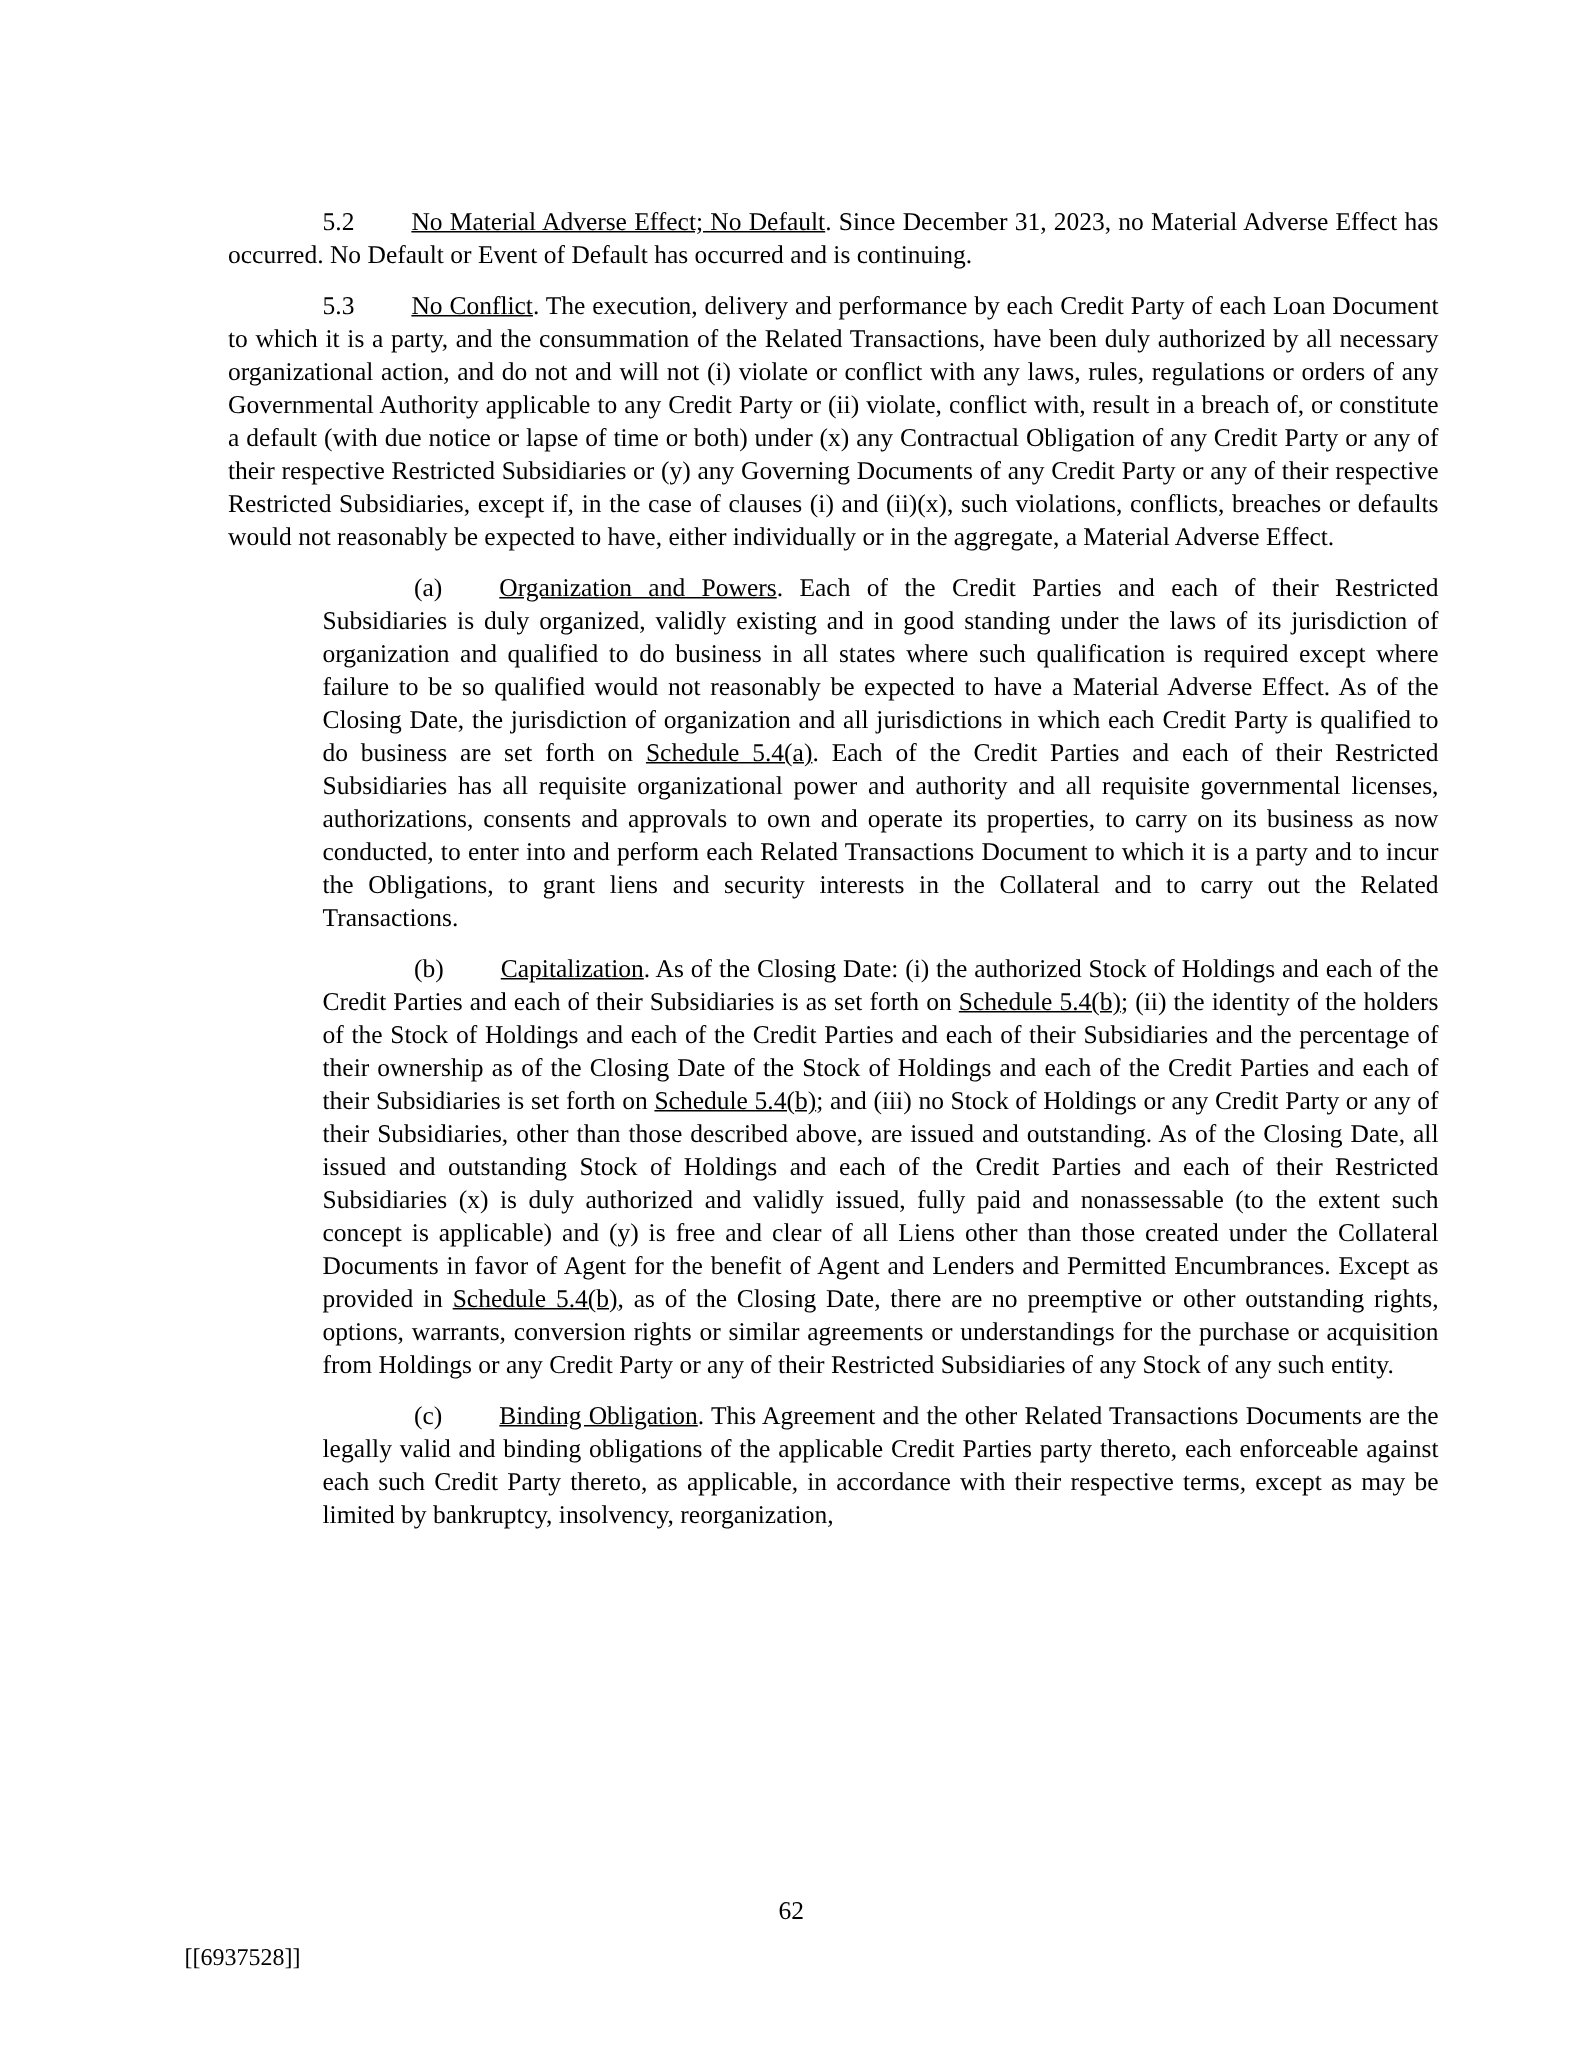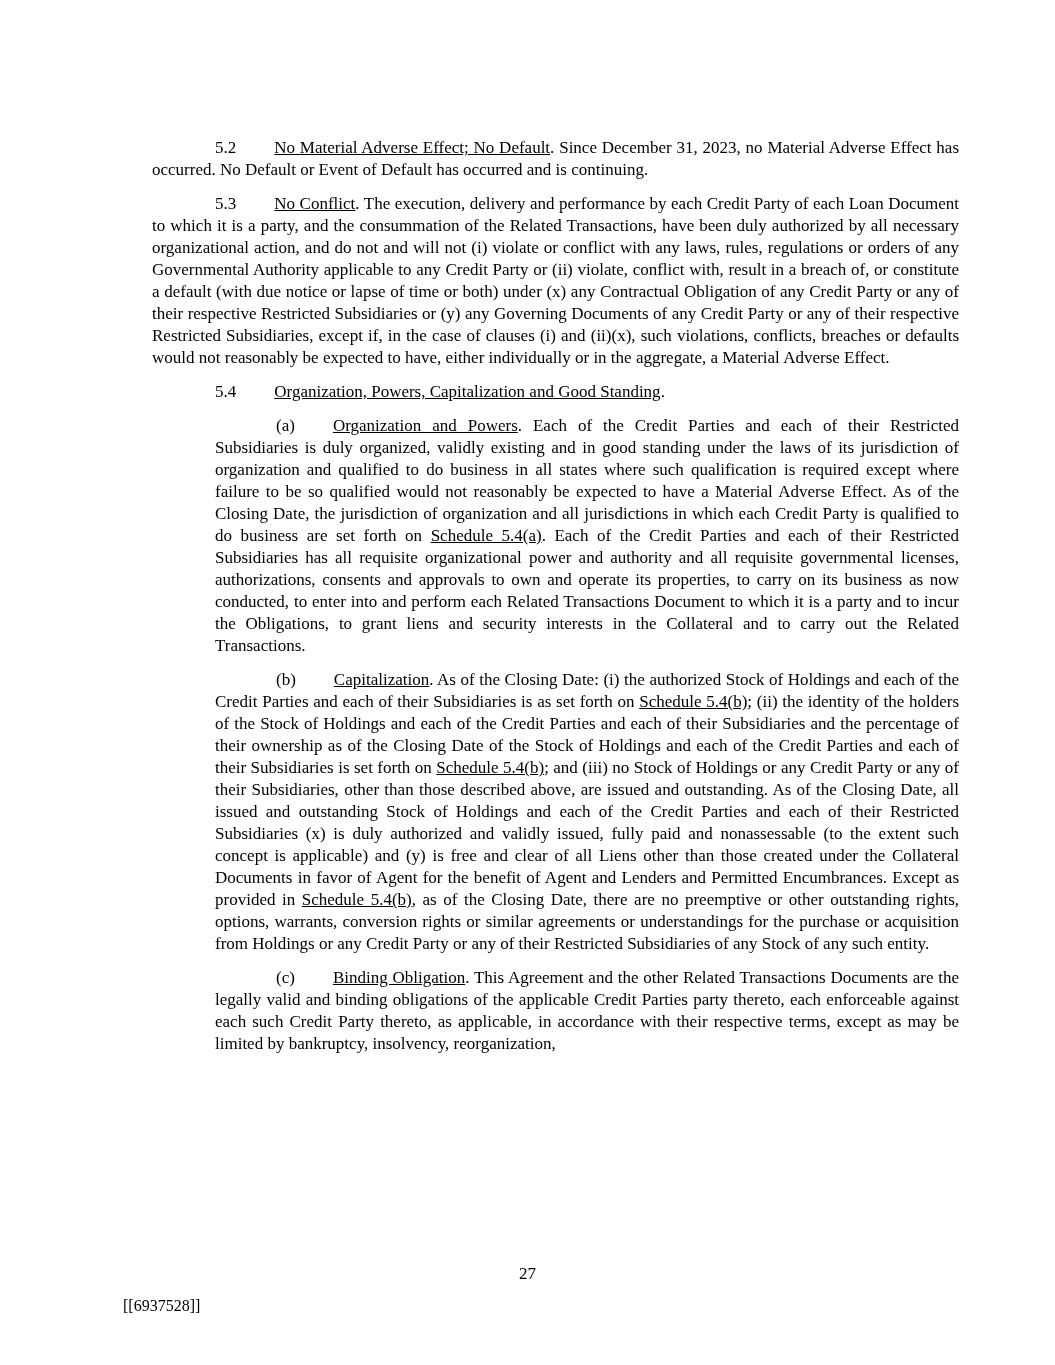--- a/index.html
+++ b/index.html
@@ -58,20 +58,19 @@
     line-height: 14px;
   }
 </style>
 </head>
 <body>
 
 <div class="page">
   <div class="content">
       <p class="para section"><span>5.2</span><span class="tab"></span><span class="u">No Material Adverse Effect; No Default</span><span>. Since December 31, 2023, no Material Adverse Effect has occurred. No Default or Event of Default has occurred and is continuing.</span></p>
       <p class="para section"><span>5.3</span><span class="tab"></span><span class="u">No Conflict</span><span>. The execution, delivery and performance by each Credit Party of each Loan Document to which it is a party, and the consummation of the Related Transactions, have been duly authorized by all necessary organizational action, and do not and will not (i) violate or conflict with any laws, rules, regulations or orders of any Governmental Authority applicable to any Credit Party or (ii) violate, conflict with, result in a breach of, or constitute a default (with due notice or lapse of time or both) under (x) any Contractual Obligation of any Credit Party or any of their respective Restricted Subsidiaries or (y) any Governing Documents of any Credit Party or any of their respective Restricted Subsidiaries, except if, in the case of clauses (i) and (ii)(x), such violations, conflicts, breaches or defaults would not reasonably be expected to have, either individually or in the aggregate, a Material Adverse Effect.</span></p>
-      <p class="para section"><span>5.4</span><span class="tab"></span><span class="u">Organization, Powers, Capitalization and Good Standing</span><span>.</span></p>
       <p class="para sub"><span>(a)</span><span class="tab"></span><span class="u">Organization and Powers</span><span>. Each of the Credit Parties and each of their Restricted Subsidiaries is duly organized, validly existing and in good standing under the laws of its jurisdiction of organization and qualified to do business in all states where such qualification is required except where failure to be so qualified would not reasonably be expected to have a Material Adverse Effect. As of the Closing Date, the jurisdiction of organization and all jurisdictions in which each Credit Party is qualified to do business are set forth on </span><span class="u">Schedule 5.4(a)</span><span>. Each of the Credit Parties and each of their Restricted Subsidiaries has all requisite organizational power and authority and all requisite governmental licenses, authorizations, consents and approvals to own and operate its properties, to carry on its business as now conducted, to enter into and perform each Related Transactions Document to which it is a party and to incur the Obligations, to grant liens and security interests in the Collateral and to carry out the Related Transactions.</span></p>
       <p class="para sub"><span>(b)</span><span class="tab"></span><span class="u">Capitalization</span><span>. As of the Closing Date: (i) the authorized Stock of Holdings and each of the Credit Parties and each of their Subsidiaries is as set forth on </span><span class="u">Schedule 5.4(b)</span><span>; (ii) the identity of the holders of the Stock of Holdings and each of the Credit Parties and each of their Subsidiaries and the percentage of their ownership as of the Closing Date of the Stock of Holdings and each of the Credit Parties and each of their Subsidiaries is set forth on </span><span class="u">Schedule 5.4(b)</span><span>; and (iii) no Stock of Holdings or any Credit Party or any of their Subsidiaries, other than those described above, are issued and outstanding. As of the Closing Date, all issued and outstanding Stock of Holdings and each of the Credit Parties and each of their Restricted Subsidiaries (x) is duly authorized and validly issued, fully paid and nonassessable (to the extent such concept is applicable) and (y) is free and clear of all Liens other than those created under the Collateral Documents in favor of Agent for the benefit of Agent and Lenders and Permitted Encumbrances. Except as provided in </span><span class="u">Schedule 5.4(b)</span><span>, as of the Closing Date, there are no preemptive or other outstanding rights, options, warrants, conversion rights or similar agreements or understandings for the purchase or acquisition from Holdings or any Credit Party or any of their Restricted Subsidiaries of any Stock of any such entity.</span></p>
       <p class="para sub"><span>(c)</span><span class="tab"></span><span class="u">Binding Obligation</span><span>. This Agreement and the other Related Transactions Documents are the legally valid and binding obligations of the applicable Credit Parties party thereto, each enforceable against each such Credit Party thereto, as applicable, in accordance with their respective terms, except as may be limited by bankruptcy, insolvency, reorganization,</span></p>
     </div>
-  <div class="page-number">27</div>
+  <div class="page-number">62</div>
   <div class="footer-tag">[[6937528]]</div>
 </div>
 
 </body></html>

